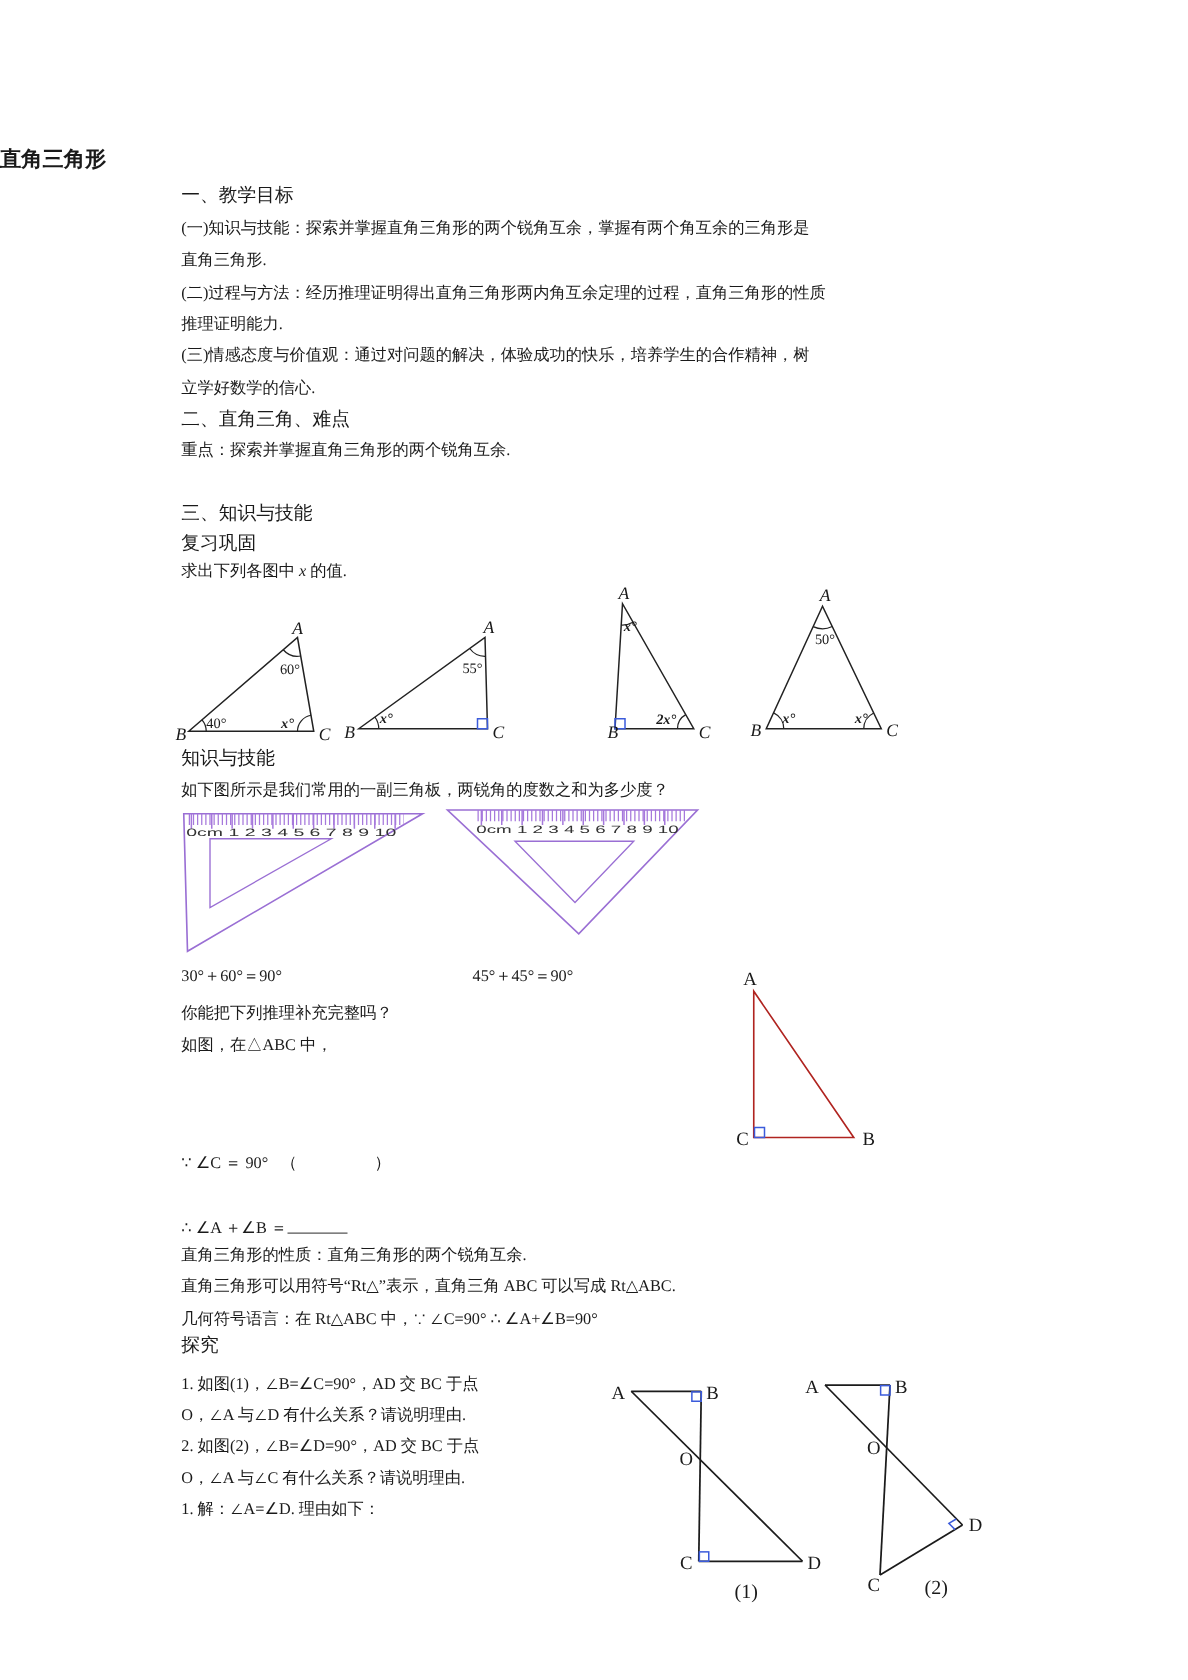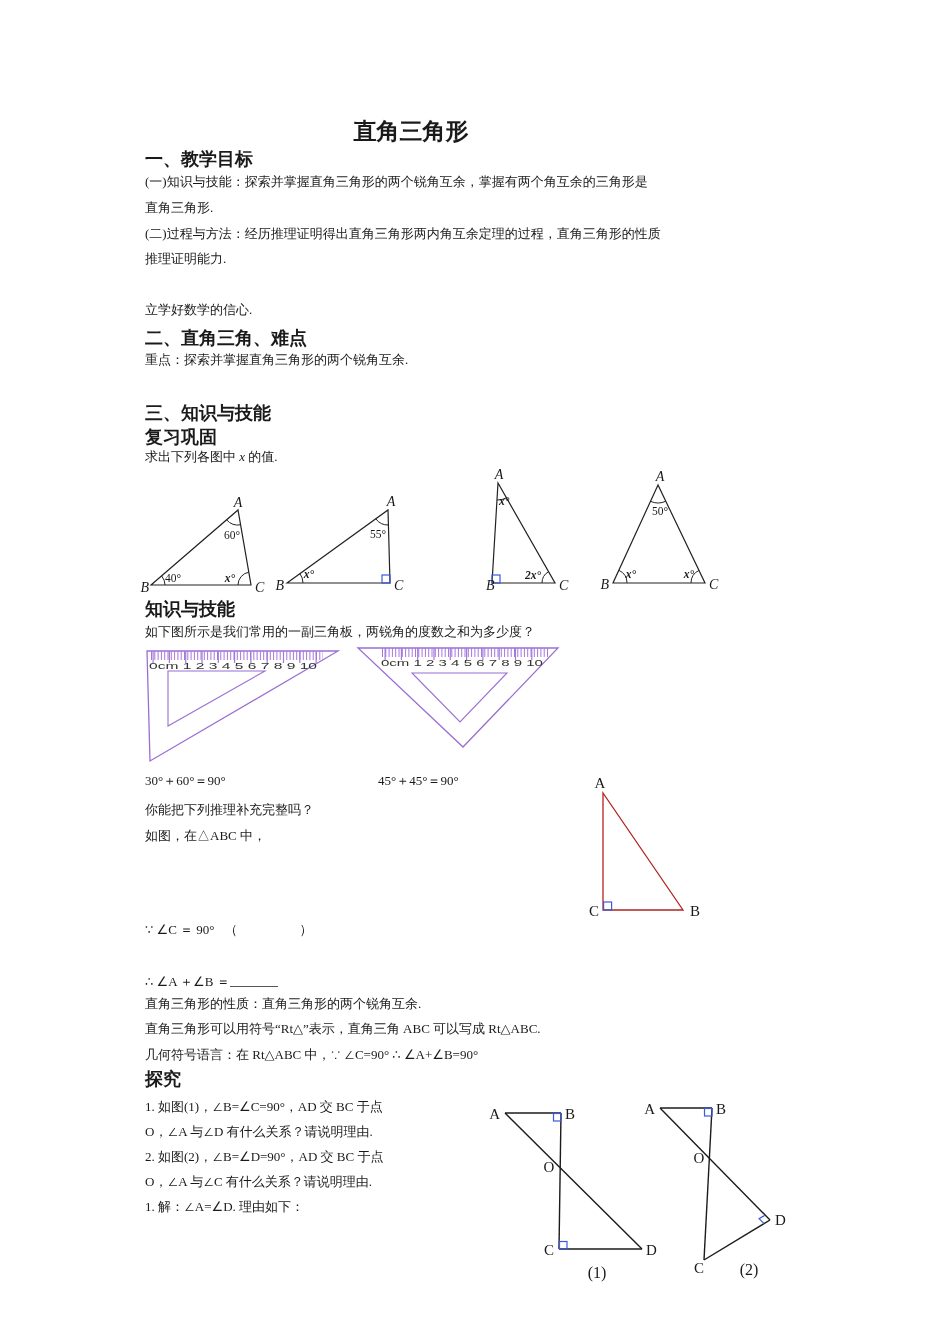--- a/index.html
+++ b/index.html
@@ -1,21 +1,21 @@
 <!DOCTYPE html>
 <html><head>
 <meta charset="utf-8">
 <style>
   html,body{margin:0;padding:0;background:#fff;}
   .page{position:relative;width:950px;height:1344px;background:#ffffff;
         font-family:"Liberation Serif",serif;color:#1a1a1a;overflow:hidden;}
   .ln{position:absolute;left:145px;white-space:nowrap;font-size:13px;line-height:1.25;}
-  .hd{font-family:"Liberation Sans",sans-serif;font-weight:700;font-size:18px;}
-  .title{position:absolute;left:0;top:116px;width:822px;text-align:center;
-         font-size:23px;font-weight:700;font-family:"Liberation Sans",sans-serif;}
+  .hd{font-family:"Liberation Sans",sans-serif;font-weight:400;font-size:15px;}
+  .title{position:absolute;left:0;top:116px;width:822px;
+         font-size:17px;font-weight:700;font-family:"Liberation Sans",sans-serif;}
   .blank{display:inline-block;width:42px;height:14px;border-bottom:1.2px solid #555;vertical-align:-1px;}
   .blank-sm{display:inline-block;width:48px;height:14px;border-bottom:1.2px solid #555;vertical-align:-1px;}
   .gap-wide{display:inline-block;width:146px;}
   .gap-med{display:inline-block;width:62px;}
   .gap-sm{display:inline-block;width:10px;}
   svg.fig{position:absolute;overflow:visible;}
   svg text{font-family:"Liberation Serif",serif;fill:#1a1a1a;}
   .vl{font-size:14px;font-style:italic;}        
   .vu{font-size:15px;}                           
   .al{font-size:11.5px;}                         
@@ -32,20 +32,21 @@
 
 <div class="page">
 
   <div class="title">直角三角形</div>
 
   <div class="ln hd" style="top:148px">一、教学目标</div>
   <div class="ln" style="top:174px">(一)知识与技能：探索并掌握直角三角形的两个锐角互余，掌握有两个角互余的三角形是</div>
   <div class="ln" style="top:200px">直角三角形.</div>
   <div class="ln" style="top:226px">(二)过程与方法：经历推理证明得出直角三角形两内角互余定理的过程，直角三角形的性质</div>
   <div class="ln" style="top:251px">推理证明能力.</div>
+  <div class="ln" style="top:276px">(三)情感态度与价值观：通过对问题的解决，体验成功的快乐，培养学生的合作精神，树</div>
   <div class="ln" style="top:302px">立学好数学的信心.</div>
 
   <div class="ln hd" style="top:327px">二、直角三角、难点</div>
   <div class="ln" style="top:352px">重点：探索并掌握直角三角形的两个锐角互余.</div>
 
   <div class="ln hd" style="top:402px">三、知识与技能</div>
   <div class="ln hd" style="top:426px">复习巩固</div>
   <div class="ln" style="top:449px"><span>求出下列各图中 </span><i>x</i><span> 的值.</span></div>
 
   <svg class="fig" style="left:143px;top:497px" width="125" height="102">

